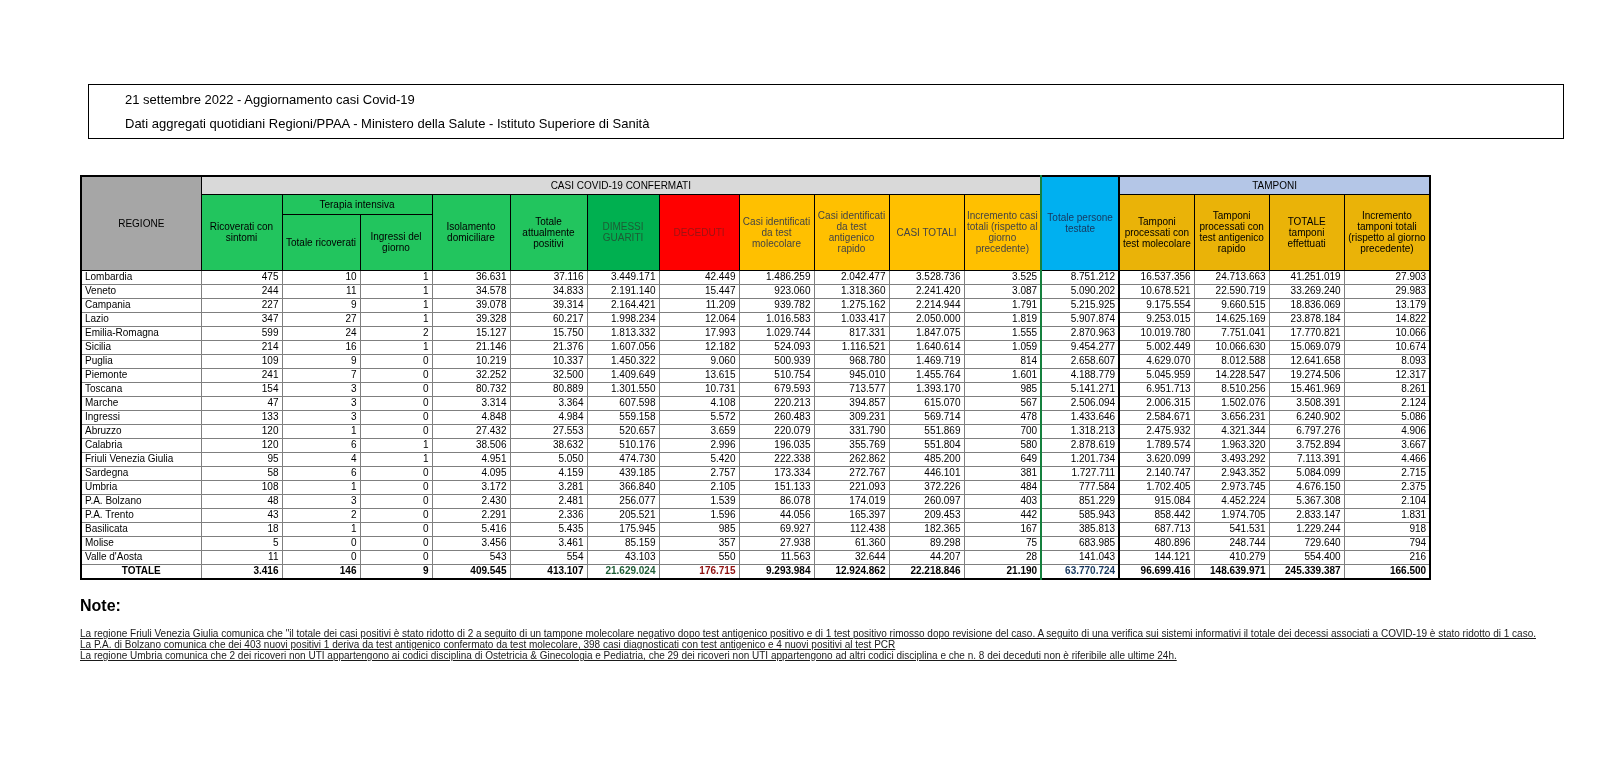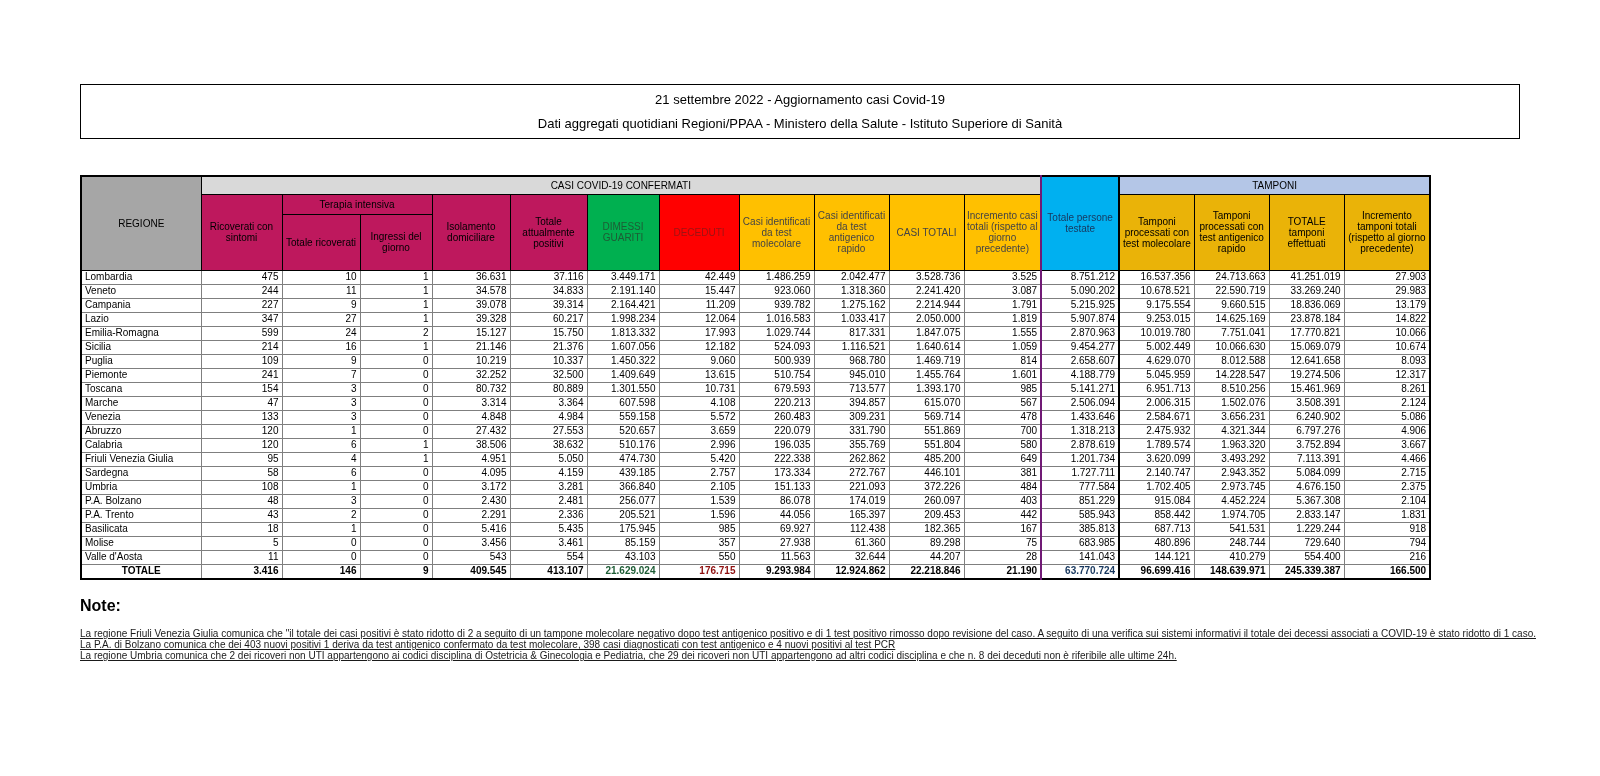--- a/index.html
+++ b/index.html
@@ -1,38 +1,38 @@
 <!DOCTYPE html>
 <html><head>
 <meta charset="utf-8">
 <style>
   html,body{margin:0;padding:0;background:#ffffff;width:1600px;height:776px;overflow:hidden;
     font-family:"Liberation Sans",sans-serif;color:#000;}
-  #titlebox{position:absolute;left:80px;top:84px;width:1438px;height:53px;border:1px solid #000;
-    text-align:center;background:#fff;}
+  #titlebox{position:absolute;left:88px;top:84px;width:1438px;height:53px;border:1px solid #000;
+    background:#fff;padding-left:36px;}
   #titlebox .t1{margin-top:7px;font-size:13px;}
   #titlebox .t2{margin-top:9px;font-size:13px;}
   #maintable{position:absolute;left:80px;top:175px;border-collapse:collapse;table-layout:fixed;
     width:1349px;border:2px solid #000;}
   #maintable th,#maintable td{border:1px solid #7f7f7f;overflow:hidden;white-space:nowrap;}
   #maintable th{border:1px solid #000;font-weight:normal;font-size:10px;line-height:11px;
     text-align:center;vertical-align:middle;padding:1px 2px;white-space:normal;}
   th.band{background:#d9d9d9;font-weight:bold;font-size:11px;}
-  th.grey{background:#be185d;}
+  th.grey{background:#22c55e;}
   th.regione{background:#a6a6a6;font-weight:bold;font-size:11px;}
   th.green{background:#00b050;color:#1d5c35;font-weight:bold;}
   th.red{background:#ff0000;color:#9c1313;font-weight:bold;}
   th.orange{background:#ffc000;color:#444444;}
   th.cyan{background:#00b0f0;color:#17375e;}
   th.blue{background:#eab308;}
   th.blueband{background:#b4c6e7;font-weight:bold;font-size:11px;}
   #maintable td{font-size:10px;height:13px;line-height:12px;padding:0 3px;background:#fff;}
   td.c-region{text-align:left;}
   td.c-num{text-align:right;}
-  #maintable td.col12,#maintable th.col12b{border-left:2px solid #701a75;border-right:2px solid #000;margin-left:28px;}
+  #maintable td.col12,#maintable th.col12b{border-left:2px solid #15803d;border-right:2px solid #000;margin-left:28px;}
   tr.total-row td{font-weight:bold;height:18px;line-height:17px;background:#d9d9d9;}
   tr.total-row td.col0{text-align:center;background:#a6a6a6;}
   tr.total-row td.col6{background:#00b050;color:#1d5c35;}
   tr.total-row td.col7{background:#ff0000;color:#8f1010;}
   tr.total-row td.col8,tr.total-row td.col9,tr.total-row td.col10,tr.total-row td.col11{background:#ffc000;}
   tr.total-row td.col12{background:#00b0f0;color:#17375e;}
   tr.total-row td.col13,tr.total-row td.col14,tr.total-row td.col15{background:#b4c6e7;}
   #notes{position:absolute;left:80px;top:597px;width:1460px;}
   #notes .nh{font-size:16px;font-weight:bold;margin-bottom:14px;}
   #notes .nl{font-size:10px;line-height:10px;margin-bottom:1px;color:#1a1a1a;text-decoration:underline;}
@@ -278,21 +278,21 @@
         <td class="c-num col9">394.857</td>
         <td class="c-num col10">615.070</td>
         <td class="c-num col11">567</td>
         <td class="c-num col12">2.506.094</td>
         <td class="c-num col13">2.006.315</td>
         <td class="c-num col14">1.502.076</td>
         <td class="c-num col15">3.508.391</td>
         <td class="c-num col16">2.124</td>
       </tr>
       <tr>
-        <td class="c-region col0">Venezia</td>
+        <td class="c-region col0">Ingressi</td>
         <td class="c-num col1">133</td>
         <td class="c-num col2">3</td>
         <td class="c-num col3">0</td>
         <td class="c-num col4">4.848</td>
         <td class="c-num col5">4.984</td>
         <td class="c-num col6">559.158</td>
         <td class="c-num col7">5.572</td>
         <td class="c-num col8">260.483</td>
         <td class="c-num col9">309.231</td>
         <td class="c-num col10">569.714</td>

